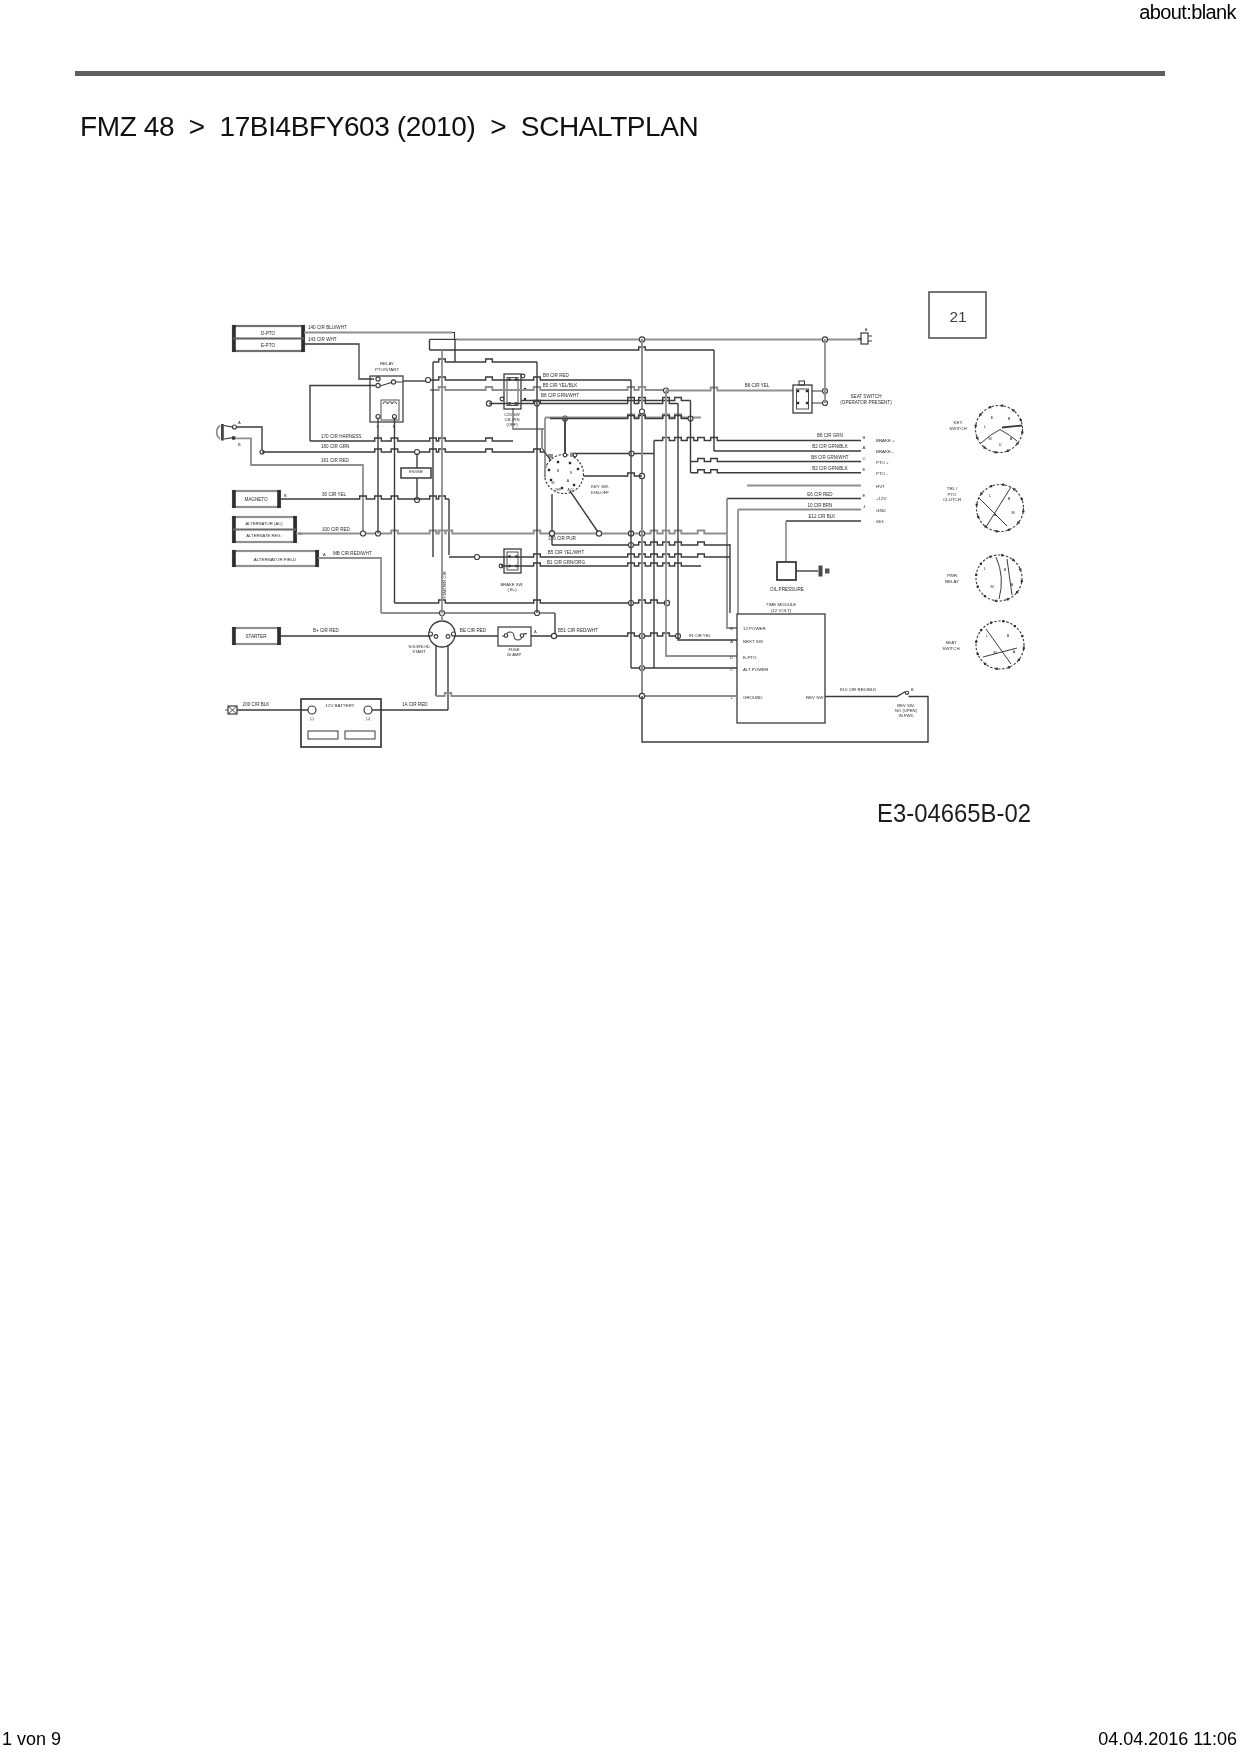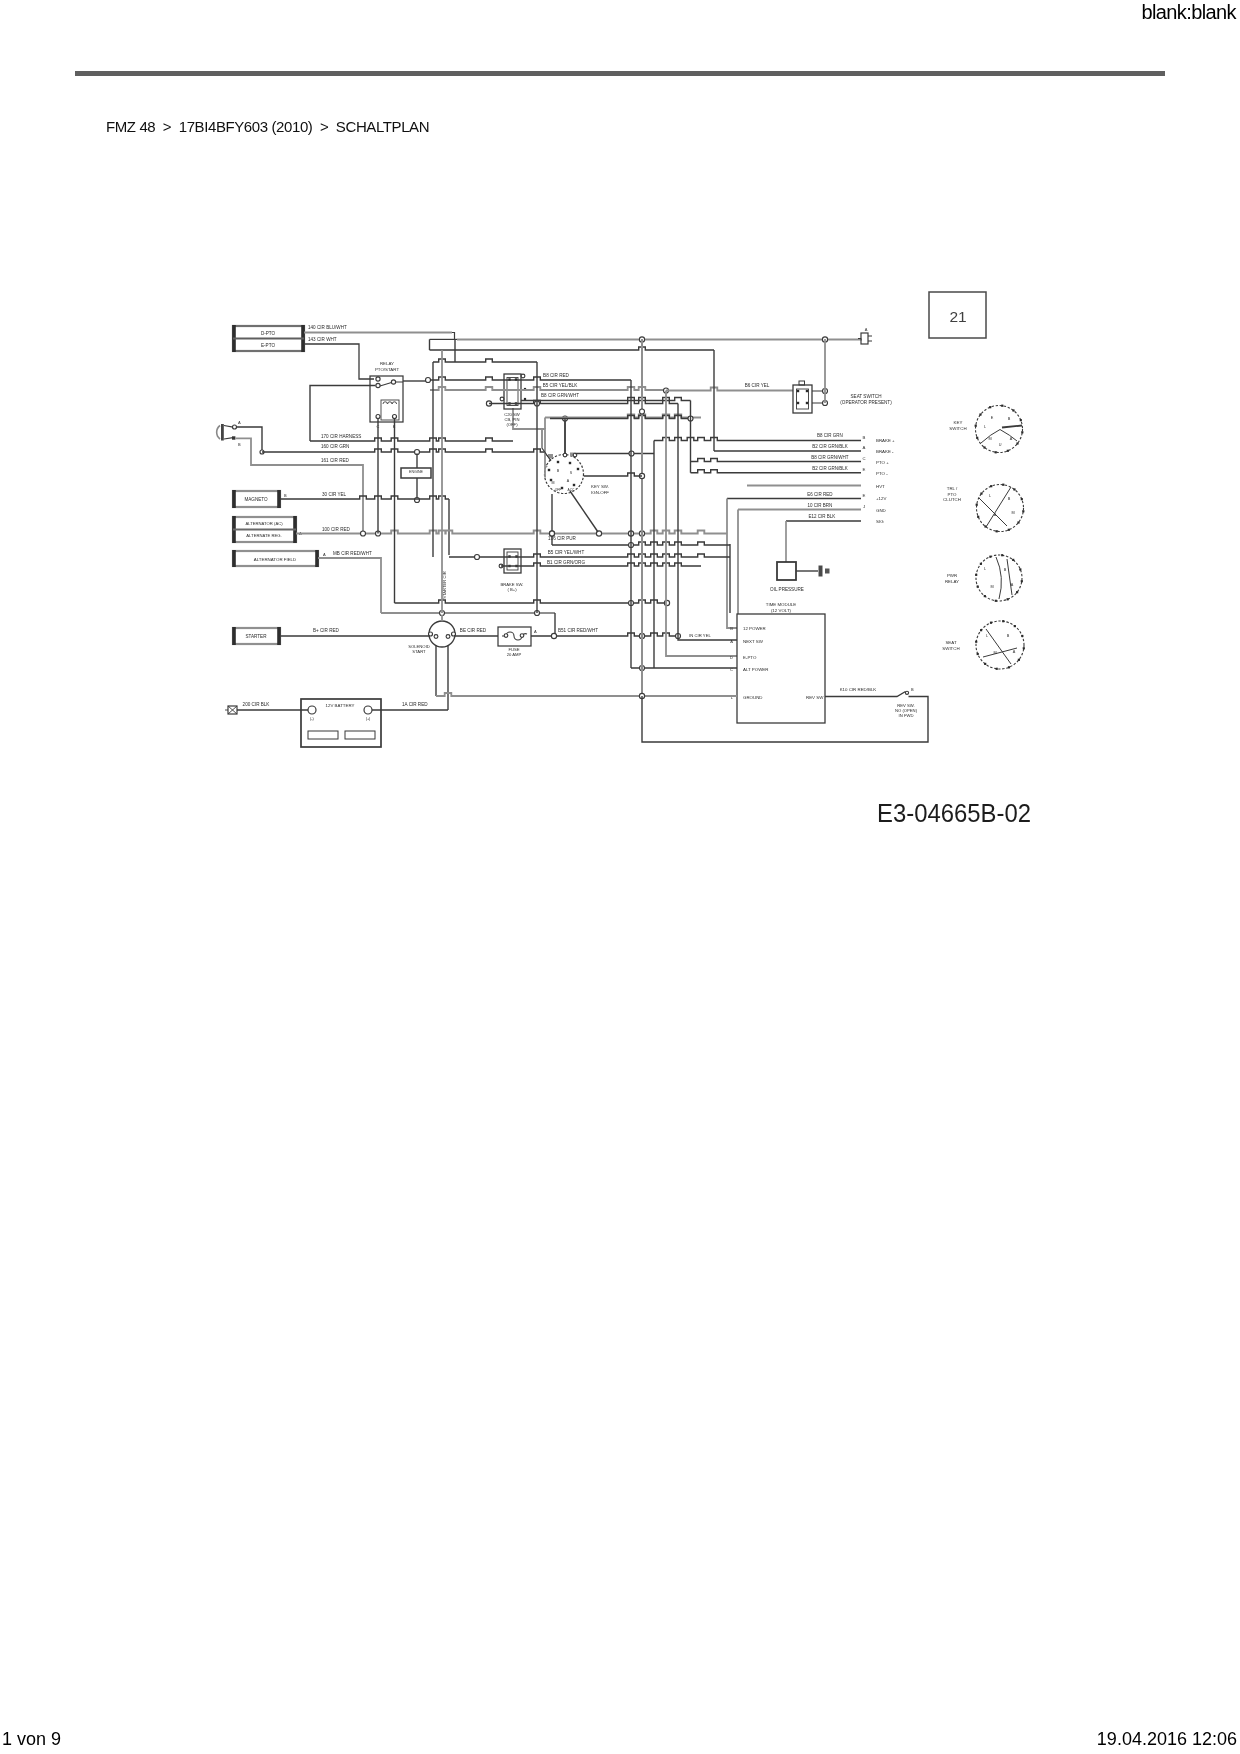--- a/index.html
+++ b/index.html
@@ -2,25 +2,25 @@
 <html><head>
 <meta charset="utf-8">
 <style>
   html,body{margin:0;padding:0;background:#fff;width:1240px;height:1754px;
     font-family:"Liberation Sans",sans-serif;position:relative;overflow:hidden}
   .abs{position:absolute;white-space:nowrap}
 </style>
 </head>
 <body>
 
-<div class="abs" style="right:4px;top:0px;font-size:20px;letter-spacing:-0.6px;line-height:25px;color:#000">blank:blank</div>
+<div class="abs" style="right:4px;top:0px;font-size:20px;letter-spacing:-0.6px;line-height:25px;color:#000">about:blank</div>
 
 <div class="abs" style="left:75px;top:71px;width:1090px;height:5px;background:#5f5f5f"></div>
 
-<div class="abs" style="left:106px;top:112px;font-size:15px;color:#101010;letter-spacing:-0.4px;line-height:29px">FMZ 48&nbsp; &gt;&nbsp; 17BI4BFY603 (2010)&nbsp; &gt;&nbsp; SCHALTPLAN</div>
+<div class="abs" style="left:80px;top:112px;font-size:28px;color:#101010;letter-spacing:-0.4px;line-height:29px">FMZ 48&nbsp; &gt;&nbsp; 17BI4BFY603 (2010)&nbsp; &gt;&nbsp; SCHALTPLAN</div>
 
 <svg xmlns="http://www.w3.org/2000/svg" width="1240" height="1754" viewBox="0 0 1240 1754" font-family="Liberation Sans, sans-serif" style="position:absolute;left:0;top:0">
     <defs>
       <filter id="soft" x="-5%" y="-5%" width="110%" height="110%">
         <feGaussianBlur stdDeviation="0.42"></feGaussianBlur>
       </filter>
     </defs>
     <g filter="url(#soft)">
 <g>
         <rect x="233" y="326" width="71" height="25" fill="none" stroke="#6f6f6f" stroke-width="2.2"></rect>
@@ -667,13 +667,13 @@
       </g>
 
 <g>
         <text x="877" y="822" font-size="26" fill="#1d1d1d" textLength="154" lengthAdjust="spacingAndGlyphs" font-weight="normal">E3-04665B-02</text>
       </g>
     </g>
   </svg>
 
 <div class="abs" style="left:2px;top:1729px;font-size:18px;color:#000">1 von 9</div>
 
-<div class="abs" style="right:3px;top:1729px;font-size:18px;color:#000">19.04.2016 12:06</div>
+<div class="abs" style="right:3px;top:1729px;font-size:18px;color:#000">04.04.2016 11:06</div>
 
 </body></html>

